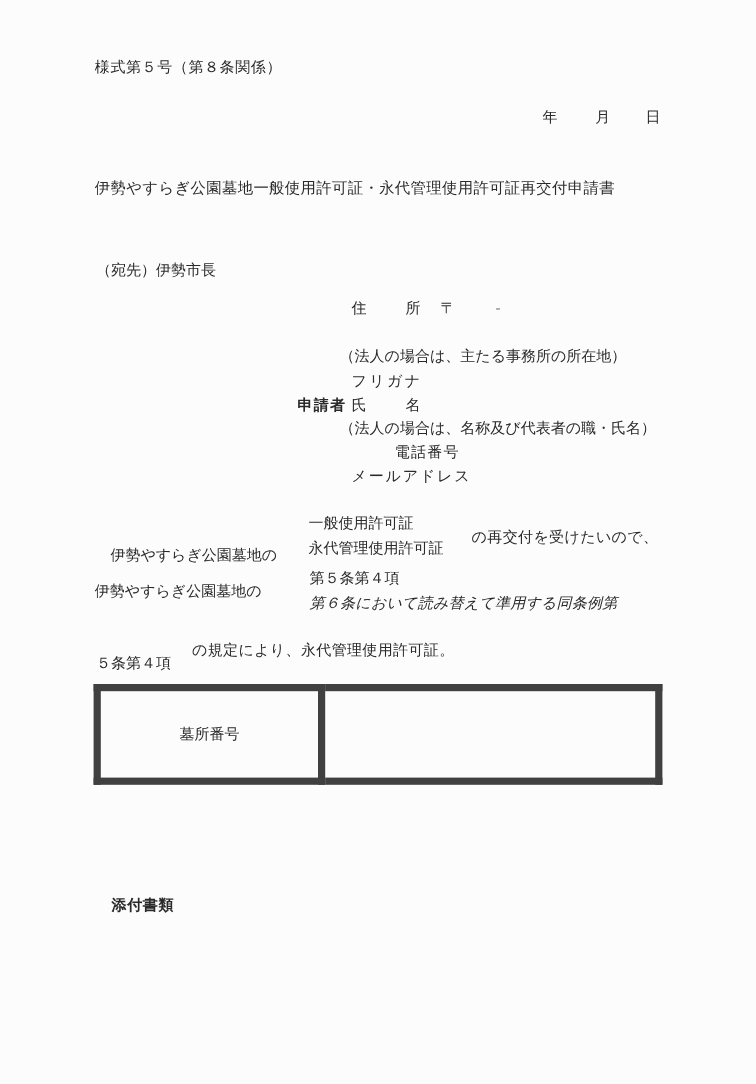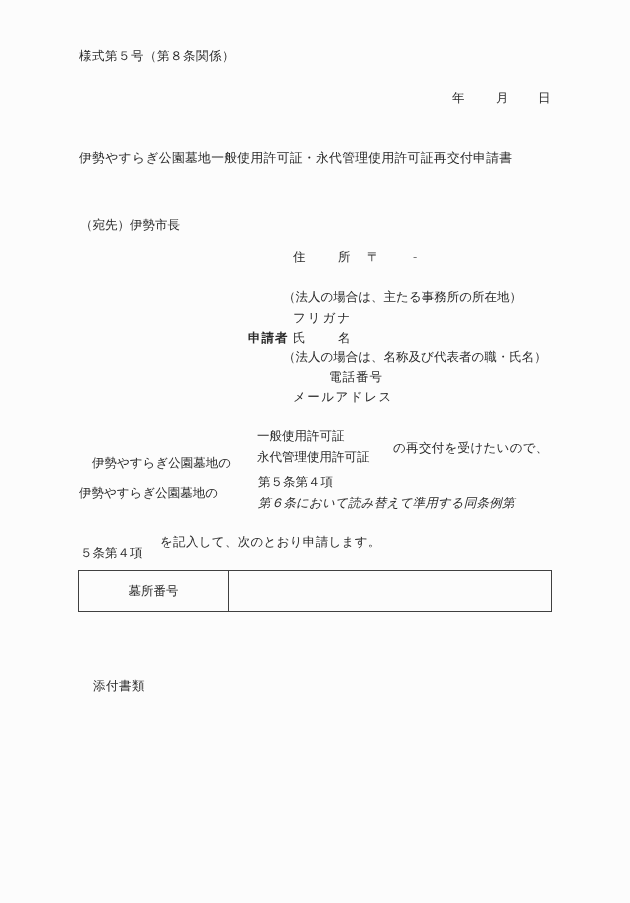--- a/index.html
+++ b/index.html
@@ -49,43 +49,43 @@
     .p3-lead { left: 80px; top: 547px; }
 
     table.info {
       position: absolute;
       left: 78px;
       top: 570px;
       width: 474px;
       border-collapse: collapse;
     }
     table.info td {
-      border: 1px solid #404040;
-      padding: 0;
+      border: 6px solid #404040;
+      padding: 16px;
       text-align: center;
       vertical-align: middle;
       font-size: 12.5px;
     }
     td.label-cell { width: 149px; }
     tr.row1 td { height: 40px; }
     tr.row2 td { height: 65px; line-height: 1.3; }
     .checkbox {
       display: inline-block;
       width: 10px;
       height: 10px;
       border: 1px solid #444;
       vertical-align: -1px;
       margin-right: 18px;
       cursor: pointer;
     }
     .opt { display: inline-block; }
     .opt + .opt { margin-left: 44px; }
     .check-glyph { font-family: "DejaVu Sans", sans-serif; font-weight: bold; }
 
-    .attachments { left: 93px; top: 680px; letter-spacing: 0.5px; }
+    .attachments { left: 93px; top: 748px; letter-spacing: 0.5px; font-weight: bold; }
   </style>
 </head>
 <body>
 
 <div>
 
   <div class="abs form-no">様式第５号（第８条関係）</div>
 
   <div class="abs date">
     <span style="left:0;top:0">年</span>
@@ -118,21 +118,21 @@
   <div>
     <div class="abs p1-lead">伊勢やすらぎ公園墓地の</div>
     <div class="abs p1-opt1">一般使用許可証</div>
     <div class="abs p1-opt2">永代管理使用許可証</div>
     <div class="abs p1-tail">の再交付を受けたいので、</div>
 
     <div class="abs p2-lead">伊勢やすらぎ公園墓地の</div>
     <div class="abs p2-opt1">第５条第４項</div>
     <div class="abs p2-opt2">第６条において読み替えて準用する同条例第</div>
 
-    <div class="abs p3-tail">を記入して、次のとおり申請します。</div>
+    <div class="abs p3-tail">の規定により、永代管理使用許可証。</div>
     <div class="abs p3-lead">５条第４項</div>
   </div>
 
   <table class="info">
     <tbody>
         <tr class="row1">
       <td class="label-cell">墓所番号</td>
       <td></td>
     </tr>
   </tbody>

